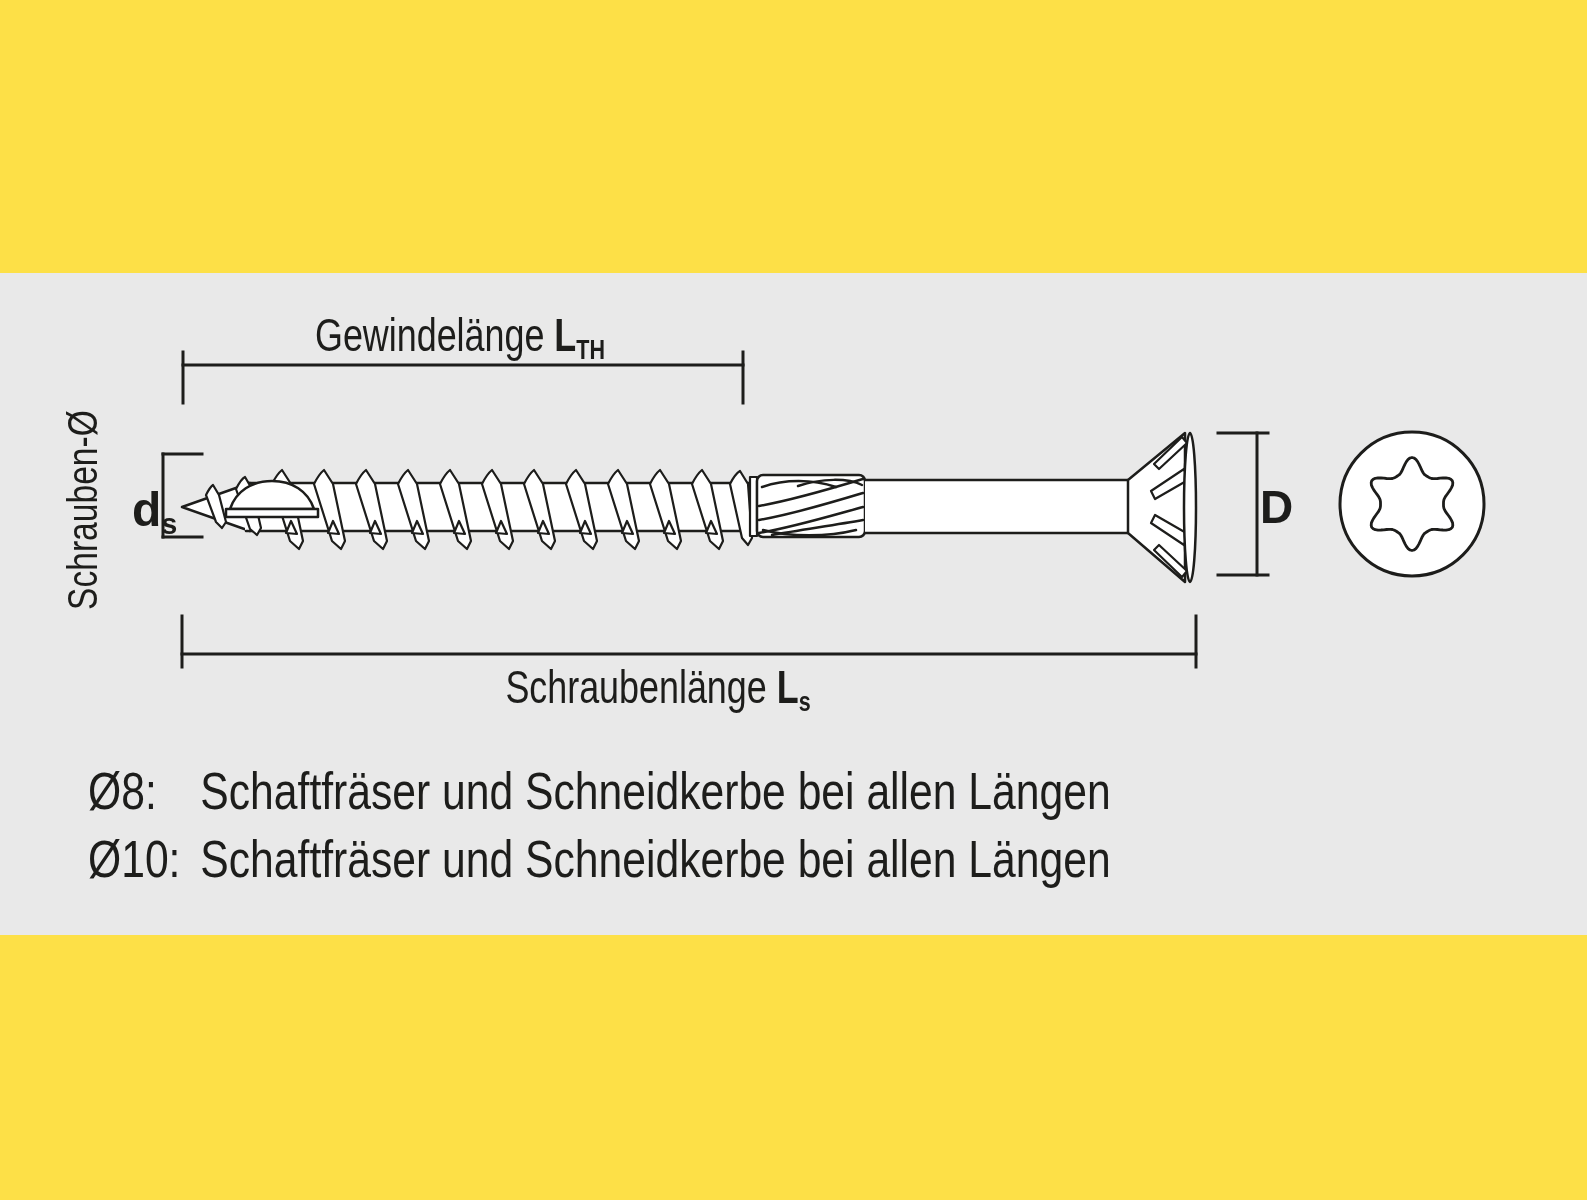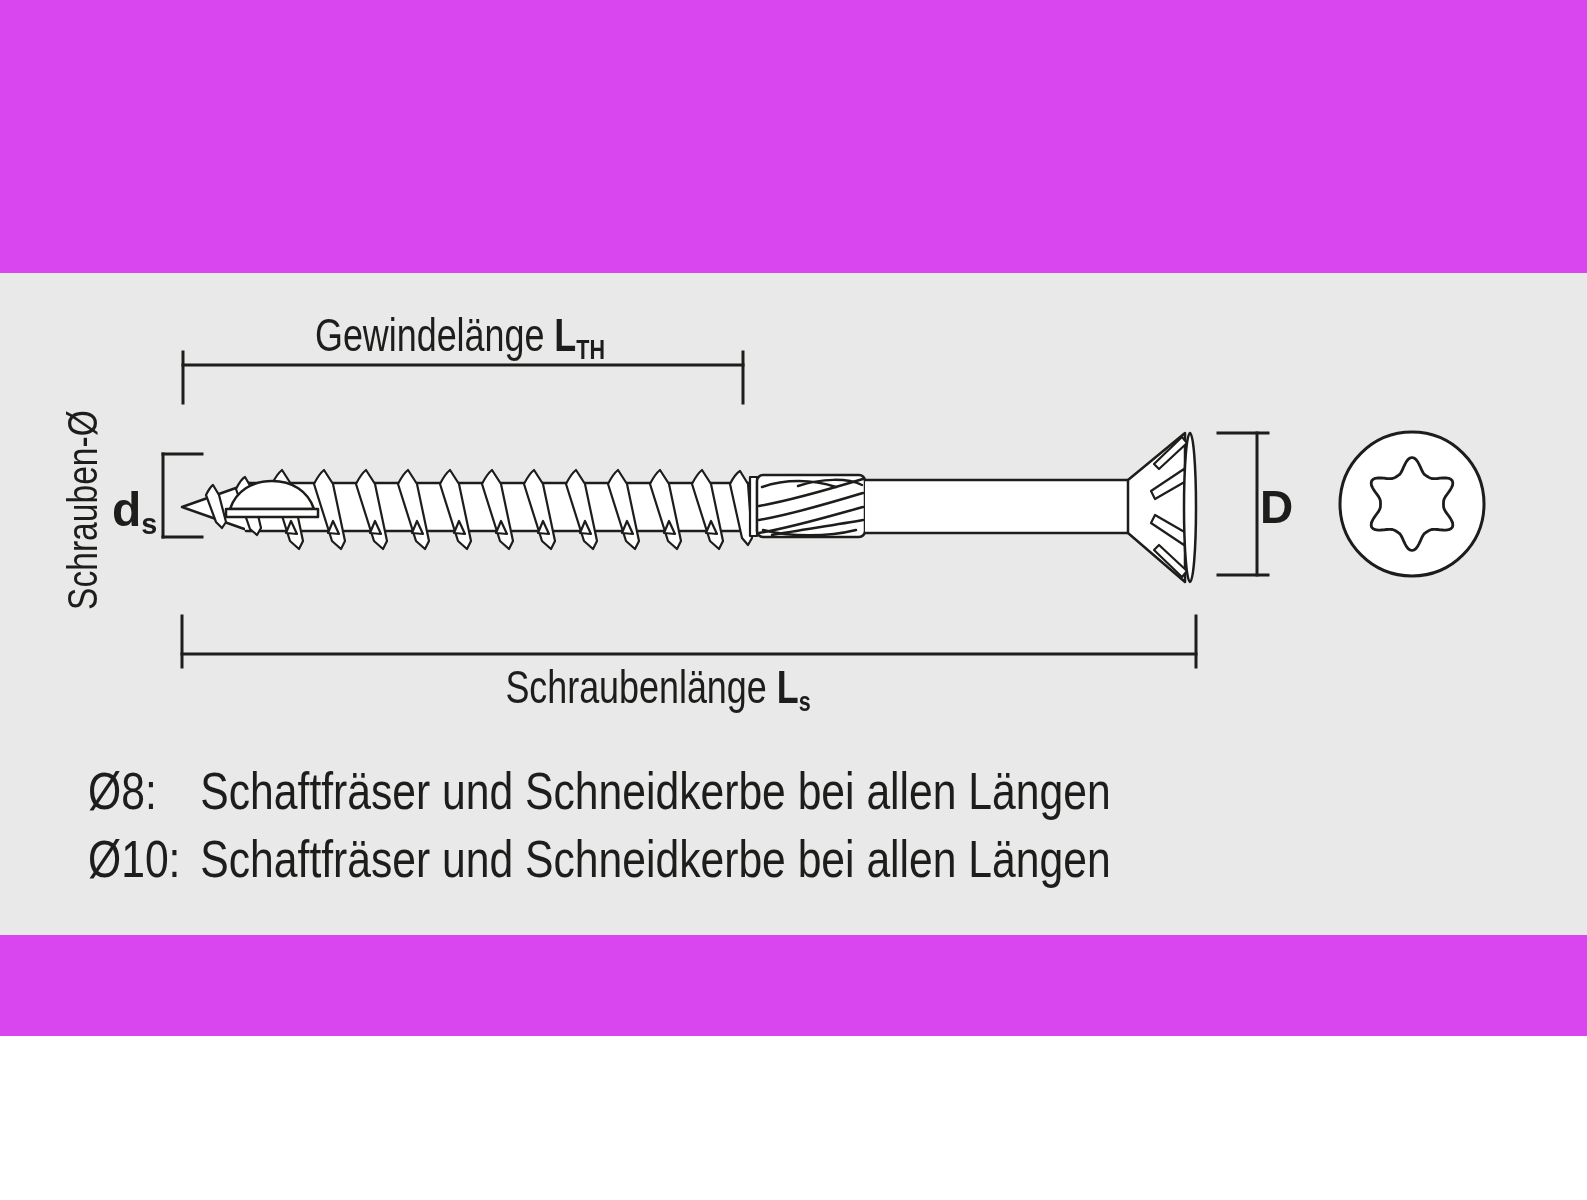--- a/index.html
+++ b/index.html
@@ -1,16 +1,16 @@
 <!DOCTYPE html>
 <html><head>
 <meta charset="utf-8">
 <style>
   html,body{margin:0;padding:0;background:#ffffff;}
-  .page{position:relative;width:1587px;height:1036px;background:#d946ef;overflow:hidden;
+  .page{position:relative;width:1587px;height:1200px;background:#fde047;overflow:hidden;
         font-family:"Liberation Sans","DejaVu Sans",sans-serif;color:#1d1d1b;}
   .panel{position:absolute;left:0;top:273px;width:1587px;height:662px;background:#e9e9e9;}
   svg.draw{position:absolute;left:0;top:0;width:1587px;height:1200px;}
 
   
   .o{fill:#ffffff;stroke:#1d1d1b;stroke-width:2.5;stroke-linejoin:round;}
   .thin{fill:#ffffff;stroke:#1d1d1b;stroke-width:2.2;stroke-linejoin:round;}
   .l{fill:none;stroke:#1d1d1b;stroke-width:2.5;stroke-linecap:round;}
   .dim{fill:none;stroke:#1d1d1b;stroke-width:3;stroke-linecap:square;}
   .fillw{fill:#ffffff;stroke:none;}
@@ -19,21 +19,21 @@
   .lbl{position:absolute;color:#1d1d1b;white-space:nowrap;}
   .dimlbl{font-size:46px;line-height:50px;transform:scaleX(0.78);}
   .ctr{text-align:center;transform-origin:50% 50%;}
   .sub{font-size:0.6em;font-weight:bold;vertical-align:-0.28em;letter-spacing:0;}
   b{font-weight:bold;}
 
   [data-name="thread-length-label"]{left:160px;top:310px;width:600px;}
   [data-name="screw-length-label"]{left:358px;top:662px;width:600px;}
   [data-name="screw-diameter-label"]{left:60px;top:610px;width:250px;font-size:42px;line-height:46px;
       transform-origin:0 0;transform:rotate(-90deg) scaleX(0.8);}
-  [data-name="core-diameter-label"]{left:112px;top:482px;font-size:48px;font-weight:bold;}
+  [data-name="core-diameter-label"]{left:132px;top:482px;font-size:48px;font-weight:bold;}
   [data-name="head-diameter-label"]{left:1260px;top:480px;font-size:46px;font-weight:bold;}
 
   .note{position:absolute;left:88px;font-size:52px;line-height:60px;
         transform-origin:0 50%;transform:scaleX(0.82);white-space:nowrap;}
   .note-prefix{display:inline-block;width:137px;}
   [data-name="note-line-1"]{top:761px;}
   [data-name="note-line-2"]{top:829px;}
 </style>
 </head>
 <body>

